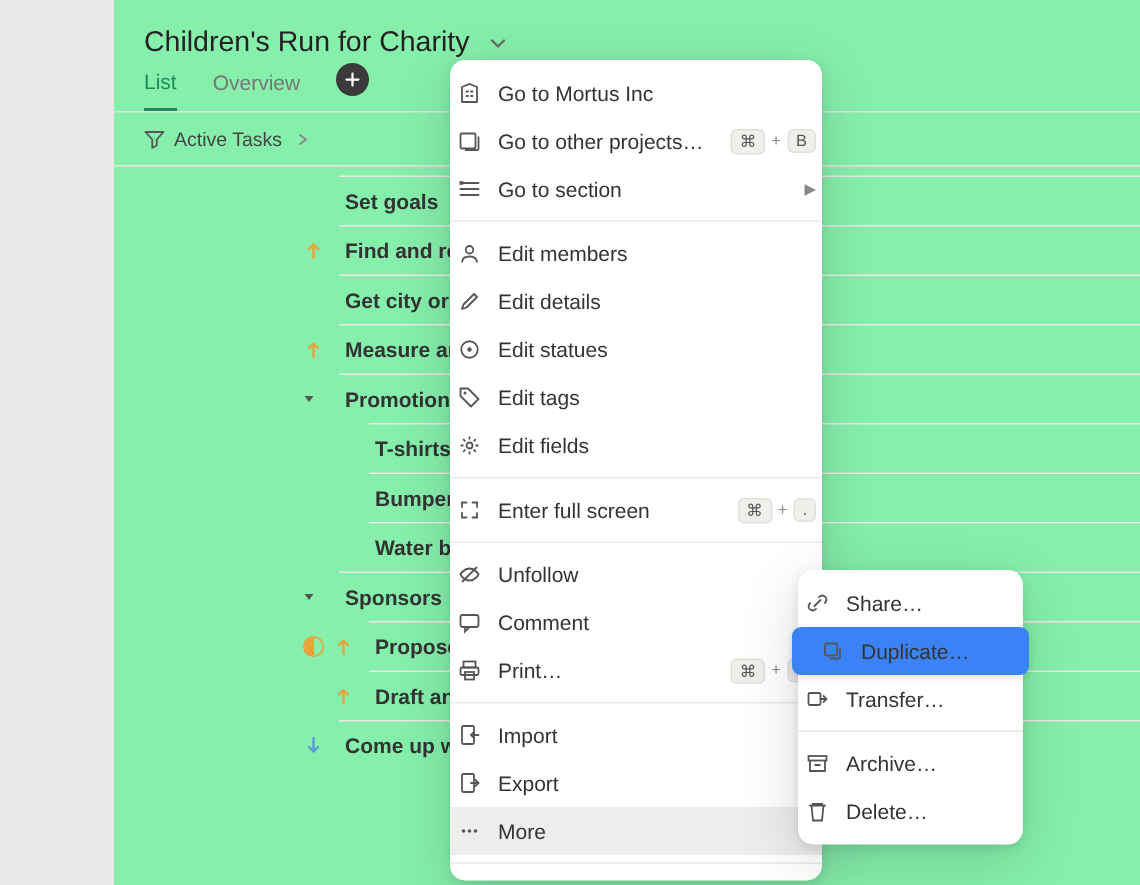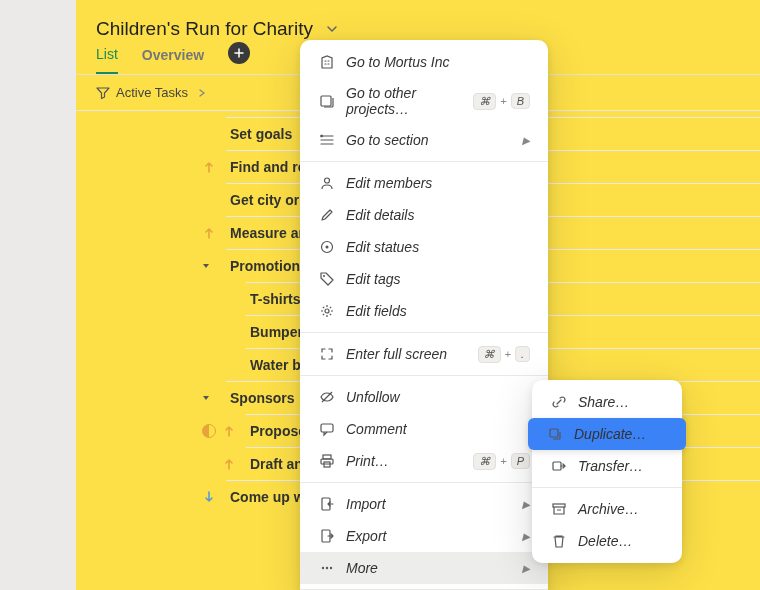--- a/index.html
+++ b/index.html
@@ -13,21 +13,21 @@
   color: #333;
 }
 .sidebar-gap {
   position: absolute;
   left: 0; top: 0; width: 76px; height: 100%;
   background: #eceae8;
 }
 .main {
   position: absolute;
   left: 76px; top: 0; right: 0; bottom: 0;
-  background: #fde047;
+  background: #86efac;
 }
 .header {
   padding: 18px 20px 0 20px;
 }
 .title-row {
   display: flex;
   align-items: center;
   gap: 8px;
 }
 .title {
@@ -46,21 +46,20 @@
   gap: 24px;
   border-bottom: 1px solid #e2e0dd;
   padding-left: 20px;
   text-align: center;
 }
 .tab {
   font-size: 14px;
   color: #777;
   padding: 6px 0 10px 0;
   cursor: pointer;
-  font-weight: bold;
 }
 .tab.active {
   color: #1a8a5a;
   font-weight: 500;
   border-bottom: 2.5px solid #1a8a5a;
 }
 .add-tab {
   width: 22px; height: 22px; background: #3a3a3a;
   border-radius: 50%; display: inline-flex; align-items: center;
   justify-content: center; color: #fff; font-size: 14px;
@@ -127,23 +126,22 @@
   font-size: 14px;
   color: #333;
   z-index: 10;
 }
 .menu-primary { left: 300px; top: 40px; width: 248px; }
 .menu-secondary { left: 532px; top: 380px; width: 150px; z-index: 20; }
 .menu-item {
   display: flex;
   align-items: center;
   gap: 10px;
-  padding: 7px 18px;
+  padding: 7px 4px;
   cursor: pointer;
-  font-style: italic;
 }
 .menu-item.highlighted { background: #ededeb; }
 .menu-item .mi-icon {
   width: 18px; height: 18px; display: inline-flex;
   align-items: center; justify-content: center;
   color: #555;
 }
 .menu-item .mi-label { flex: 1; }
 .menu-item .mi-shortcut {
   display: inline-flex; gap: 4px; align-items: center;

